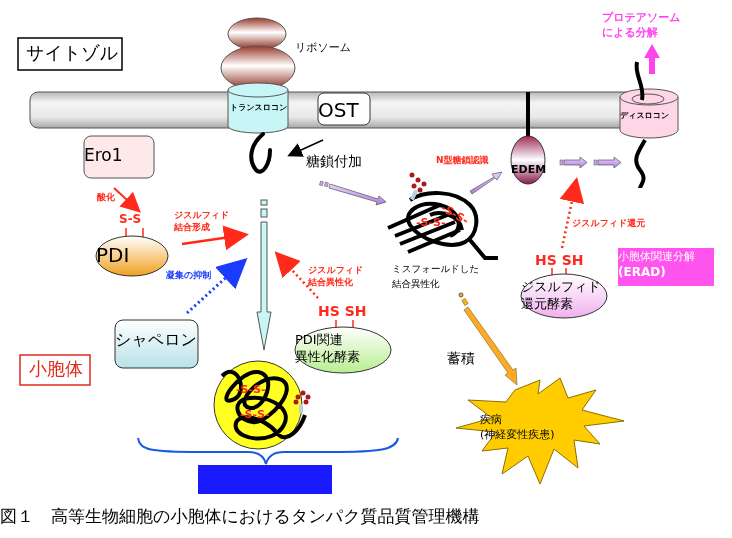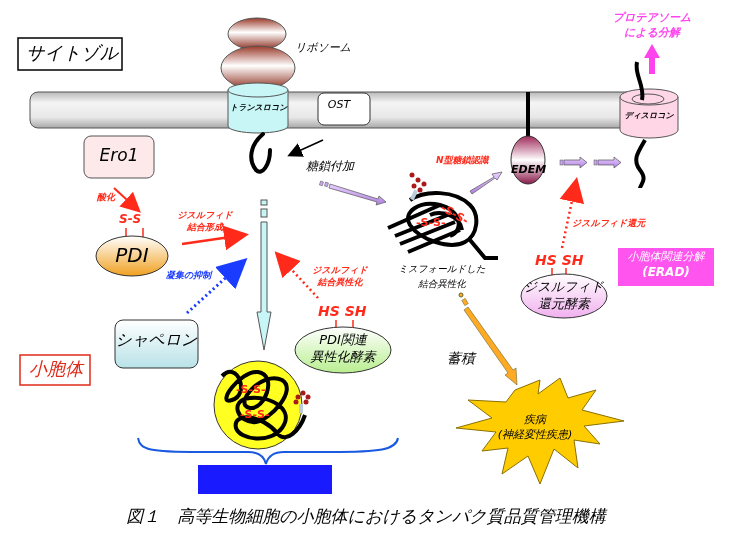--- a/index.html
+++ b/index.html
@@ -1,19 +1,19 @@
 <!DOCTYPE html>
 <html><head>
 <meta charset="utf-8">
 <style>
   html, body { margin:0; padding:0; background:#ffffff; }
   body { width:732px; height:538px; position:relative; overflow:hidden;
          font-family:"DejaVu Sans", "Liberation Sans", sans-serif; }
   #stage { position:absolute; left:0; top:0; width:732px; height:538px; }
-  .lbl { position:absolute; white-space:nowrap; line-height:1.15; text-align:center;font-style:italic; }
+  .lbl { position:absolute; white-space:nowrap; line-height:1.15; text-align:left; }
   .red { color:#ff2a1a; font-weight:bold; }
   svg text { font-family:"DejaVu Sans", "Liberation Sans", sans-serif; }
 </style>
 </head>
 <body>
 
 <div id="stage">
 <svg width="732" height="538" viewBox="0 0 732 538">
   <defs>
     <linearGradient id="memGrad" x1="0" y1="0" x2="0" y2="1">
@@ -181,38 +181,38 @@
 
   <rect x="198" y="465" width="134" height="29" fill="#1a1aff"></rect>
 </svg>
 
 
 <div class="lbl" style="left:26px;top:43px;font-size:18px;color:#000;">サイトゾル</div>
 <div class="lbl" style="left:29px;top:359px;font-size:18px;color:#e02a1a;">小胞体</div>
 
 <div class="lbl" style="left:295px;top:42px;font-size:11px;color:#000;">リボソーム</div>
 <div class="lbl" style="left:230px;top:103px;width:56px;font-size:8px;font-weight:bold;color:#000;">トランスロコン</div>
-<div class="lbl" style="left:318px;top:99px;width:42px;font-size:11px;color:#000;">OST</div>
+<div class="lbl" style="left:318px;top:99px;width:42px;font-size:20px;color:#000;">OST</div>
 <div class="lbl" style="left:511px;top:164px;width:34px;font-size:11px;font-weight:bold;color:#000;">EDEM</div>
 <div class="lbl" style="left:620px;top:111px;width:58px;font-size:8px;font-weight:bold;color:#000;">ディスロコン</div>
 
 <div class="lbl" style="left:84px;top:146px;width:70px;font-size:17px;color:#000;">Ero1</div>
 <div class="lbl red" style="left:119px;top:213px;font-size:12px;">S-S</div>
 <div class="lbl" style="left:96px;top:244px;width:72px;font-size:20px;color:#000;">PDI</div>
 <div class="lbl" style="left:115px;top:331px;width:83px;font-size:16px;color:#000;">シャペロン</div>
 
 <div class="lbl red" style="left:318px;top:303px;font-size:14px;">HS SH</div>
 <div class="lbl" style="left:295px;top:333px;width:96px;font-size:13px;color:#000;">PDI関連</div>
 <div class="lbl" style="left:295px;top:350px;width:96px;font-size:13px;color:#000;">異性化酵素</div>
 
 <div class="lbl red" style="left:535px;top:252px;font-size:14px;">HS SH</div>
 <div class="lbl" style="left:521px;top:280px;width:86px;font-size:13px;color:#000;">ジスルフィド</div>
 <div class="lbl" style="left:521px;top:297px;width:86px;font-size:13px;color:#000;">還元酵素</div>
 
-<div class="lbl" style="left:306px;top:160px;font-size:12px;color:#000;">糖鎖付加</div>
+<div class="lbl" style="left:306px;top:153px;font-size:14px;color:#000;">糖鎖付加</div>
 <div class="lbl red" style="left:97px;top:192px;font-size:9px;">酸化</div>
 <div class="lbl red" style="left:174px;top:210px;width:62px;font-size:9px;">ジスルフィド</div>
 <div class="lbl red" style="left:174px;top:222px;width:62px;font-size:9px;">結合形成</div>
 <div class="lbl" style="left:166px;top:270px;font-size:9px;font-weight:bold;color:#1a3cff;">凝集の抑制</div>
 <div class="lbl red" style="left:308px;top:265px;width:64px;font-size:9px;">ジスルフィド</div>
 <div class="lbl red" style="left:308px;top:277px;width:64px;font-size:9px;">結合異性化</div>
 <div class="lbl red" style="left:436px;top:155px;font-size:9px;">N型糖鎖認識</div>
 <div class="lbl red" style="left:572px;top:218px;font-size:9px;">ジスルフィド還元</div>
 <div class="lbl" style="left:392px;top:264px;width:100px;font-size:9.5px;color:#000;">ミスフォールドした</div>
 <div class="lbl" style="left:392px;top:279px;width:100px;font-size:9.5px;color:#000;">結合異性化</div>

